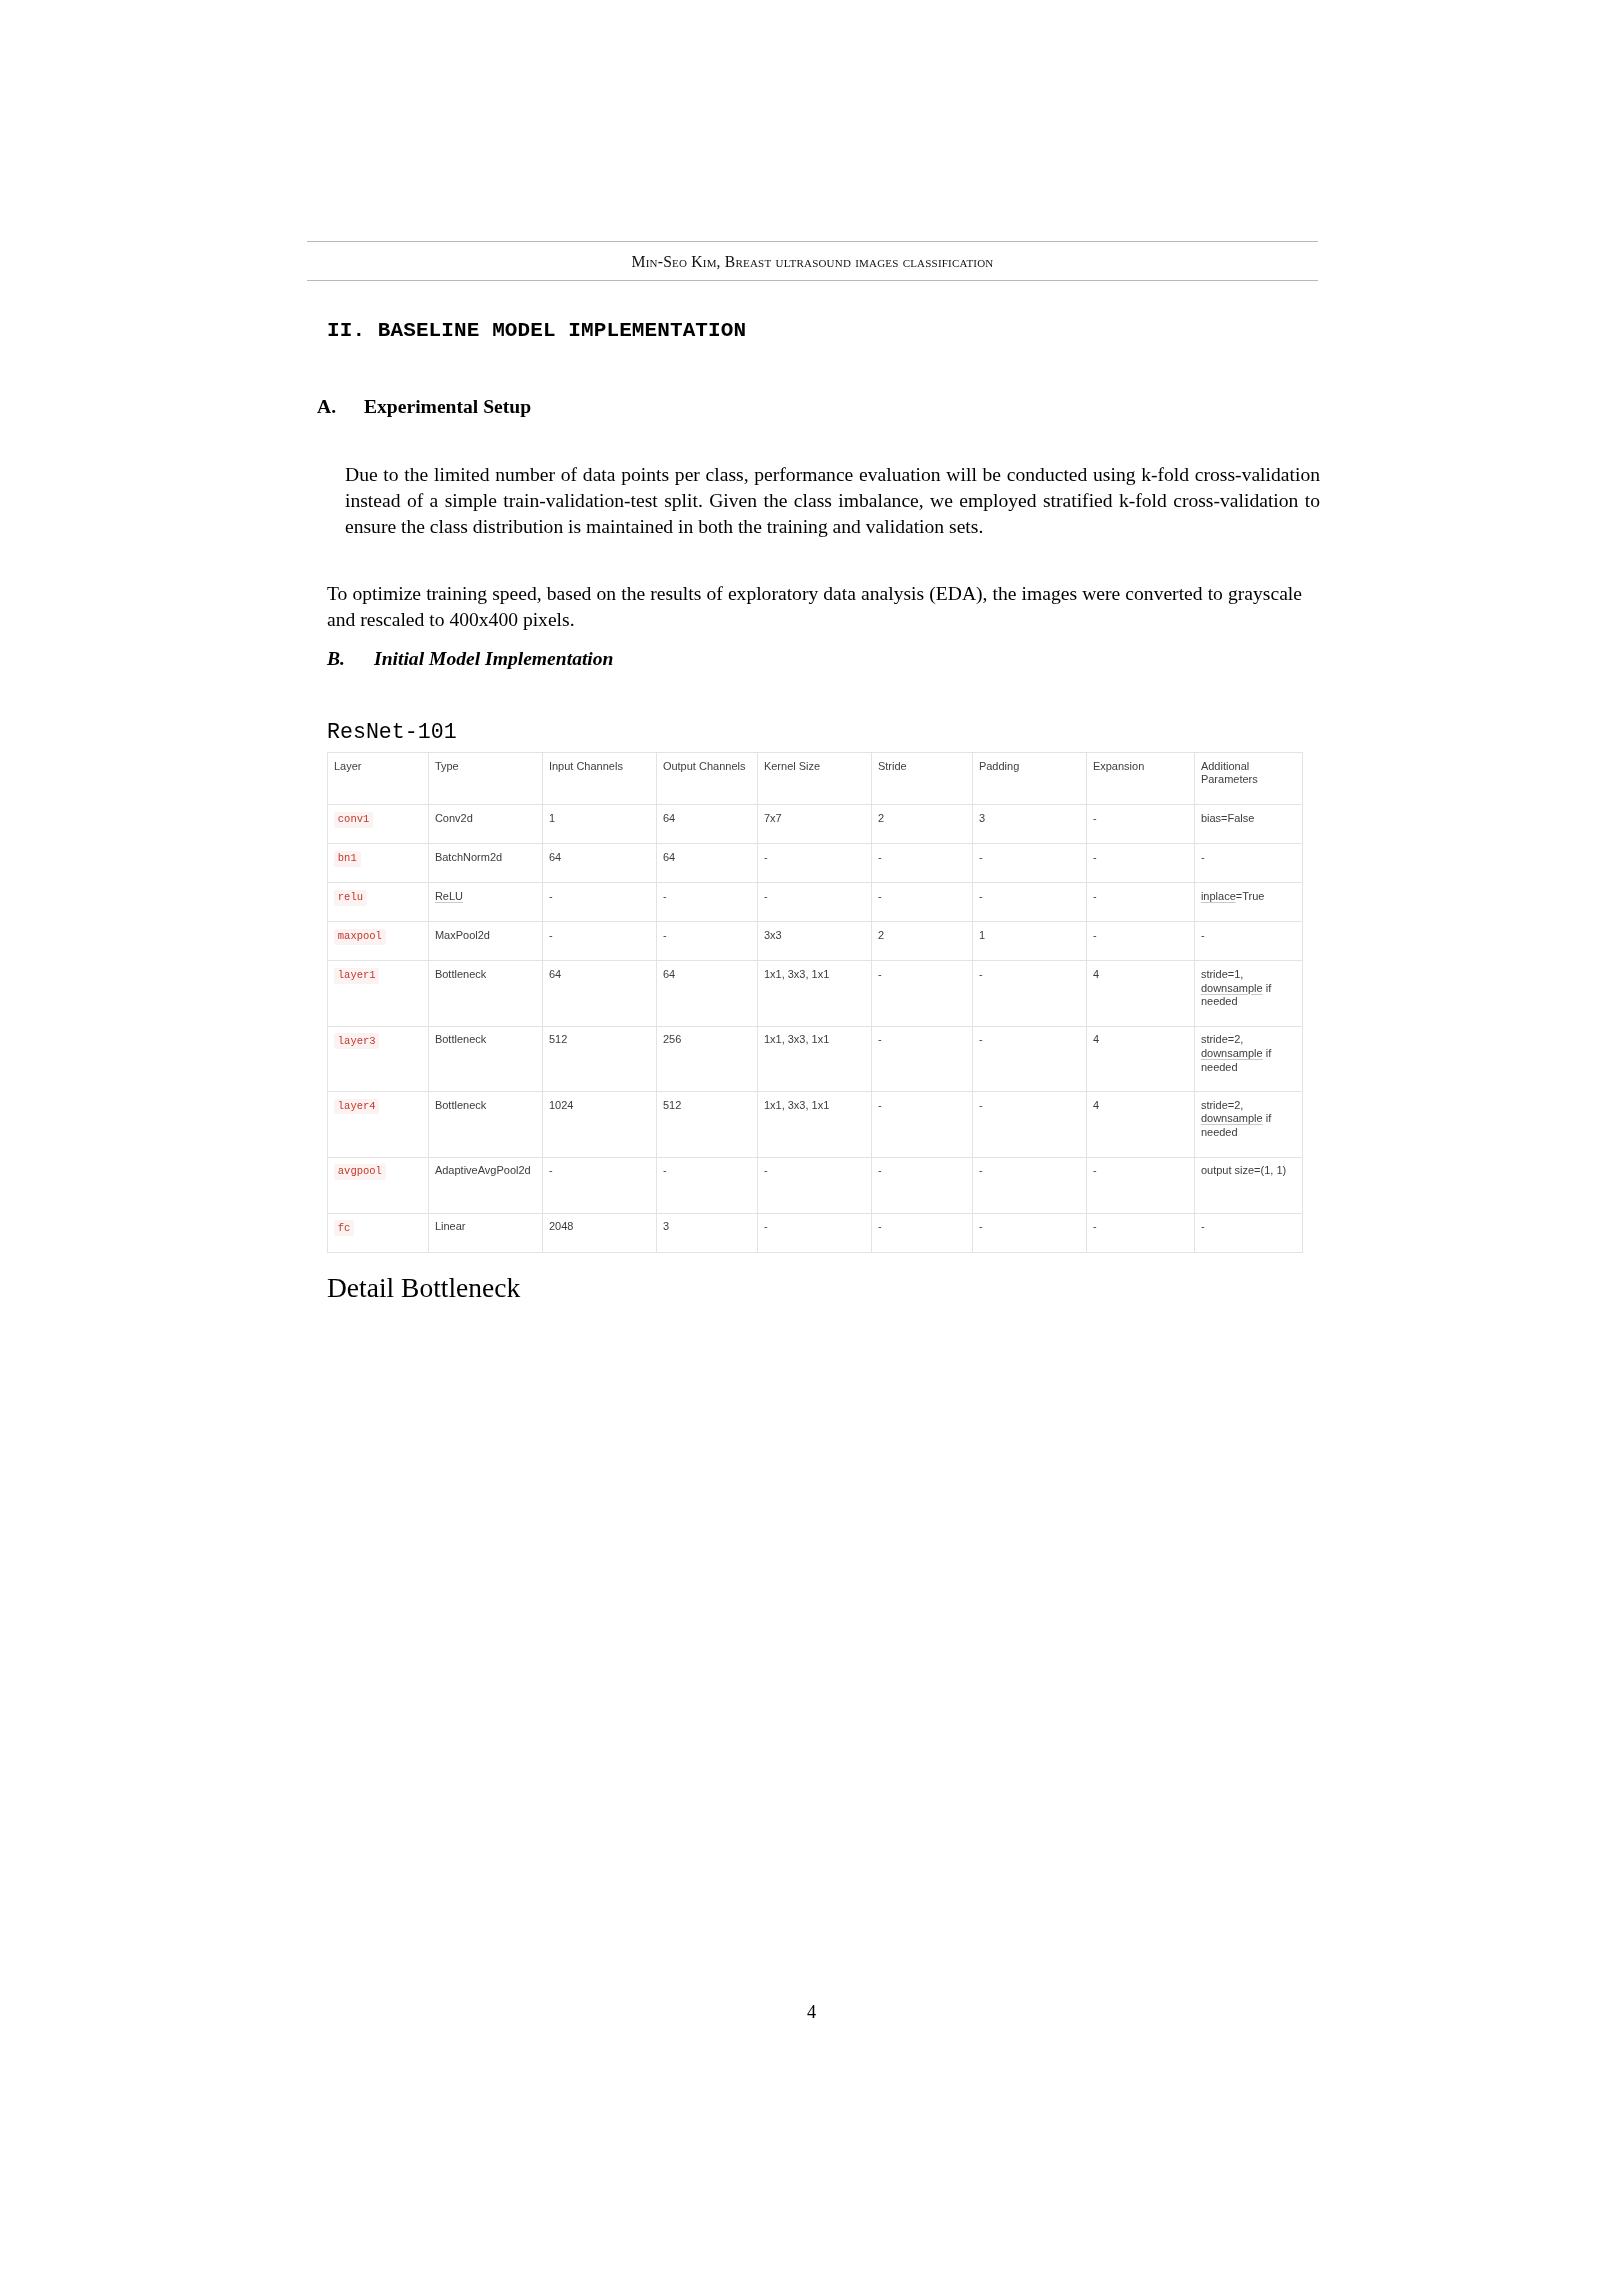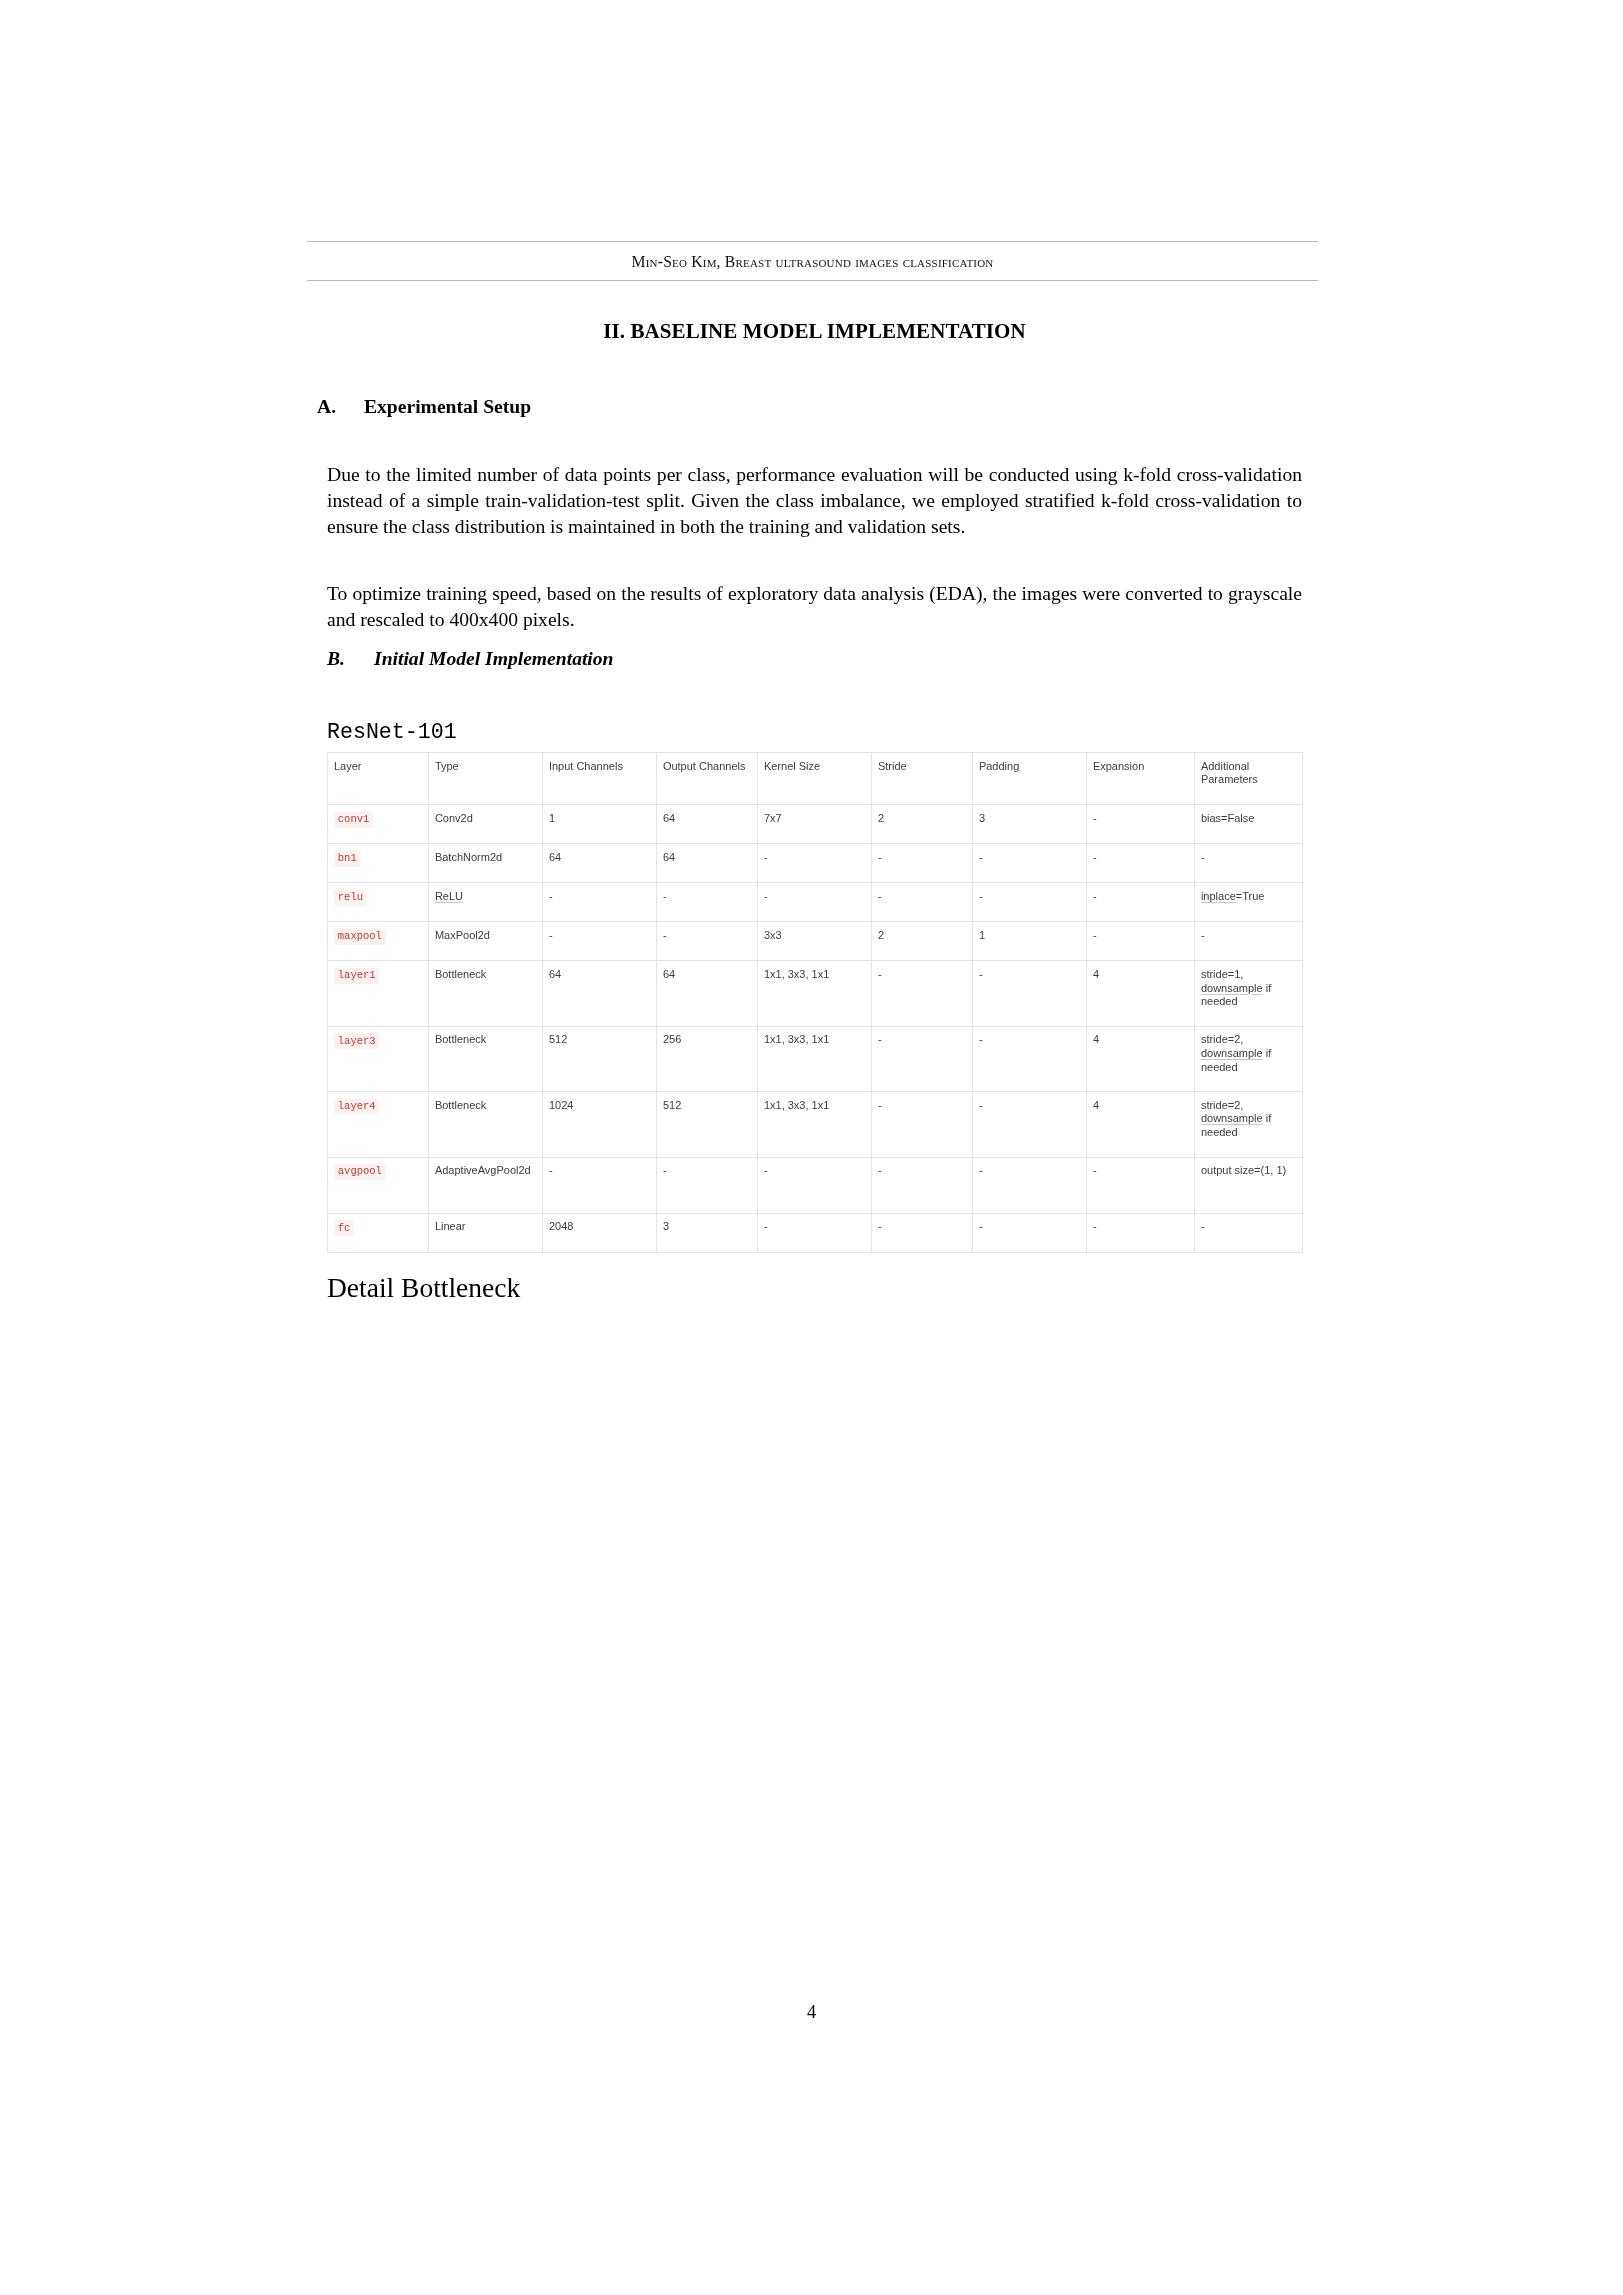--- a/index.html
+++ b/index.html
@@ -42,22 +42,22 @@
     color: #111;
   }
   .runhead-text .sc { font-variant: small-caps; }
 
   
   .sec-title {
     position: absolute;
     left: 327px;
     top: 319px;
     width: 975px;
-    text-align: center;
-    font-family: Liberation Serif, serif;
+    text-align: left;
+    font-family: Liberation Mono, monospace;
     font-weight: bold;
     font-size: 21px;
     letter-spacing: 0.1px;
   }
   .sub-a {
     position: absolute;
     left: 317px;
     top: 396px;
     font-weight: bold;
     font-size: 19.6px;
@@ -77,21 +77,21 @@
   
   .para {
     position: absolute;
     left: 327px;
     width: 975px;
     font-size: 19.6px;
     line-height: 1.32;
     text-align: justify;
     text-justify: inter-word;
   }
-  .para.p1 { top: 462px; }
+  .para.p1 { top: 462px; margin-left: 18px; }
   .para.p2 { top: 581px; }
 
   .resnet-label {
     position: absolute;
     left: 327px;
     top: 720px;
     font-size: 21.6px;
     font-family: Liberation Mono, monospace;
   }
 

